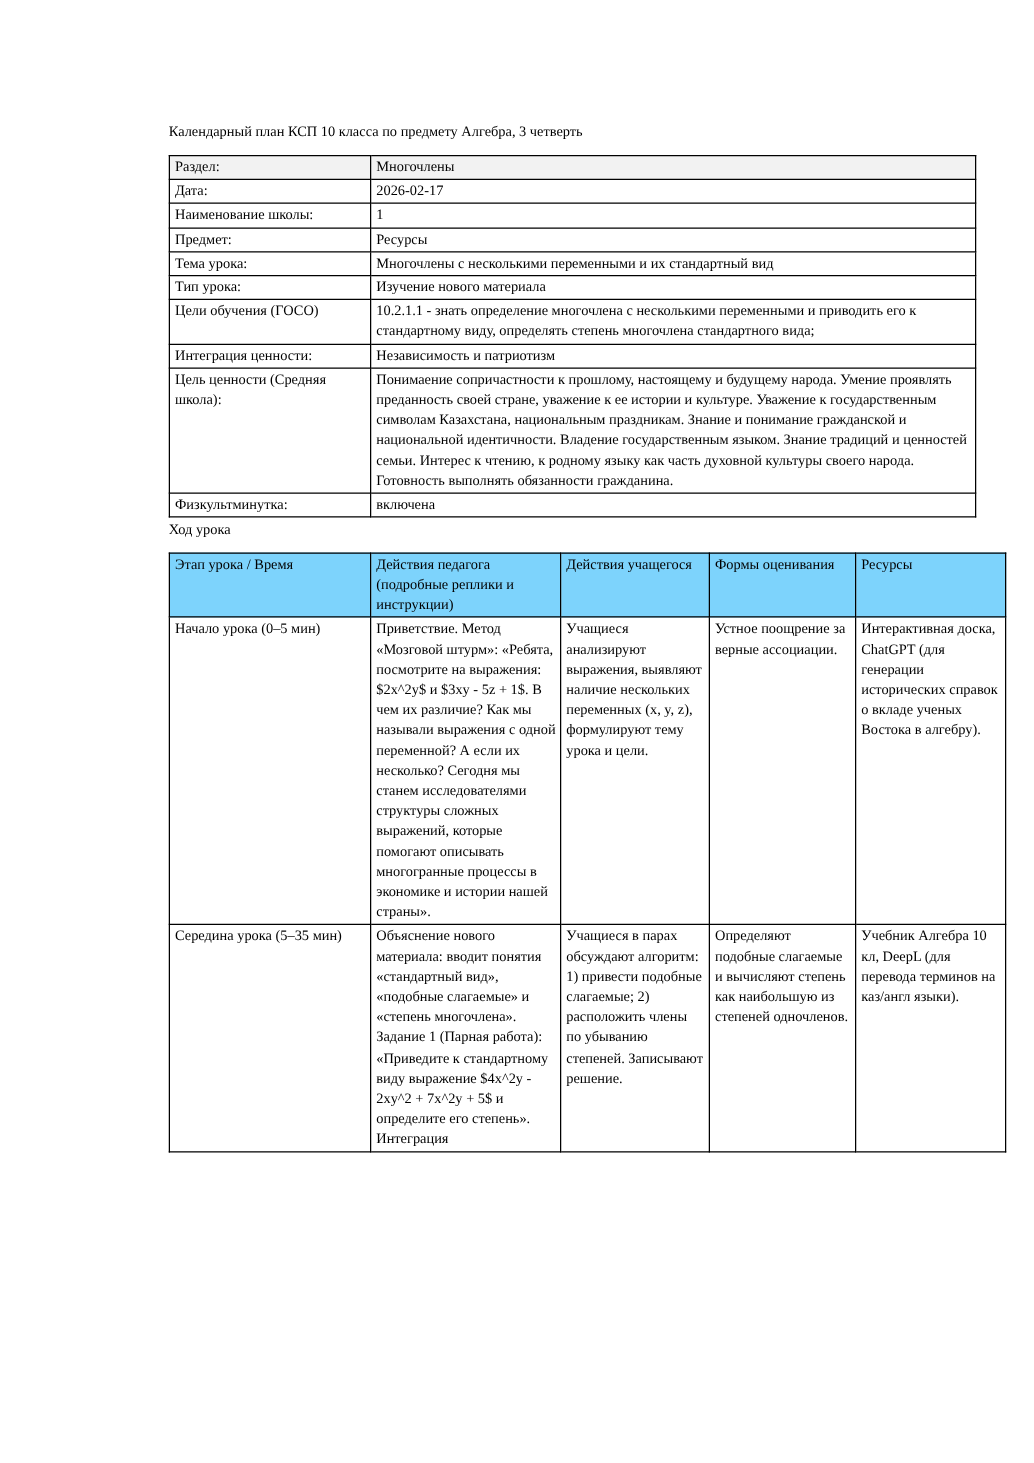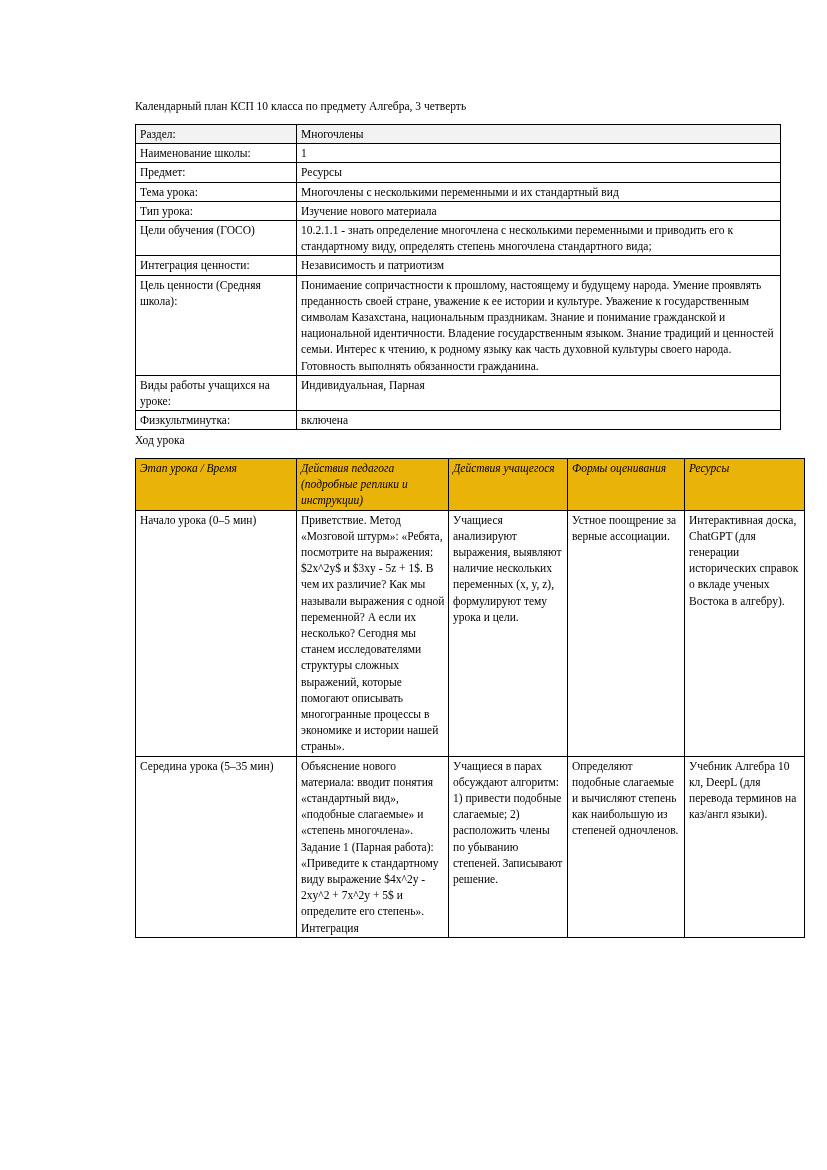--- a/index.html
+++ b/index.html
@@ -49,42 +49,45 @@
   table.info td.label { width: 153px; }
   table.info td.value { width: 476px; }
 
   .section-label {
     font-size: 11.5px;
     line-height: 16.5px;
     margin: 2px 0 9px 0;
   }
 
   table.lesson tr.head td {
-    background: #eab308;
-    font-style: italic;
+    background: #7dd3fc;
   }
   table.lesson td.c0 { width: 153px; }
   table.lesson td.c1 { width: 144px; }
   table.lesson td.c2 { width: 111px; }
   table.lesson td.c3 { width: 109px; }
   table.lesson td.c4 { width: 112px; }
 </style>
 </head>
 <body>
 
 <div class="page">
   <div class="content">
 
     <p class="doc-title">Календарный план КСП 10 класса по предмету Алгебра, 3 четверть</p>
 
     <table class="info">
       <tbody>
         <tr class="shaded">
           <td class="label">Раздел:</td>
           <td class="value">Многочлены</td>
+        </tr>
+        <tr>
+          <td class="label">Дата:</td>
+          <td class="value">2026-02-17</td>
         </tr>
         <tr>
           <td class="label">Наименование школы:</td>
           <td class="value">1</td>
         </tr>
         <tr>
           <td class="label">Предмет:</td>
           <td class="value">Ресурсы</td>
         </tr>
         <tr>
@@ -99,24 +102,20 @@
           <td class="label">Цели обучения (ГОСО)</td>
           <td class="value">10.2.1.1 - знать определение многочлена с несколькими переменными и приводить его к стандартному виду, определять степень многочлена стандартного вида;</td>
         </tr>
         <tr>
           <td class="label">Интеграция ценности:</td>
           <td class="value">Независимость и патриотизм</td>
         </tr>
         <tr>
           <td class="label">Цель ценности (Средняя школа):</td>
           <td class="value">Понимаение сопричастности к прошлому, настоящему и будущему народа. Умение проявлять преданность своей стране, уважение к ее истории и культуре. Уважение к государственным символам Казахстана, национальным праздникам. Знание и понимание гражданской и национальной идентичности. Владение государственным языком. Знание традиций и ценностей семьи. Интерес к чтению, к родному языку как часть духовной культуры своего народа. Готовность выполнять обязанности гражданина.</td>
-        </tr>
-        <tr>
-          <td class="label">Виды работы учащихся на уроке:</td>
-          <td class="value">Индивидуальная, Парная</td>
         </tr>
         <tr>
           <td class="label">Физкультминутка:</td>
           <td class="value">включена</td>
         </tr>
       </tbody>
     </table>
 
     <p class="section-label">Ход урока</p>
 

